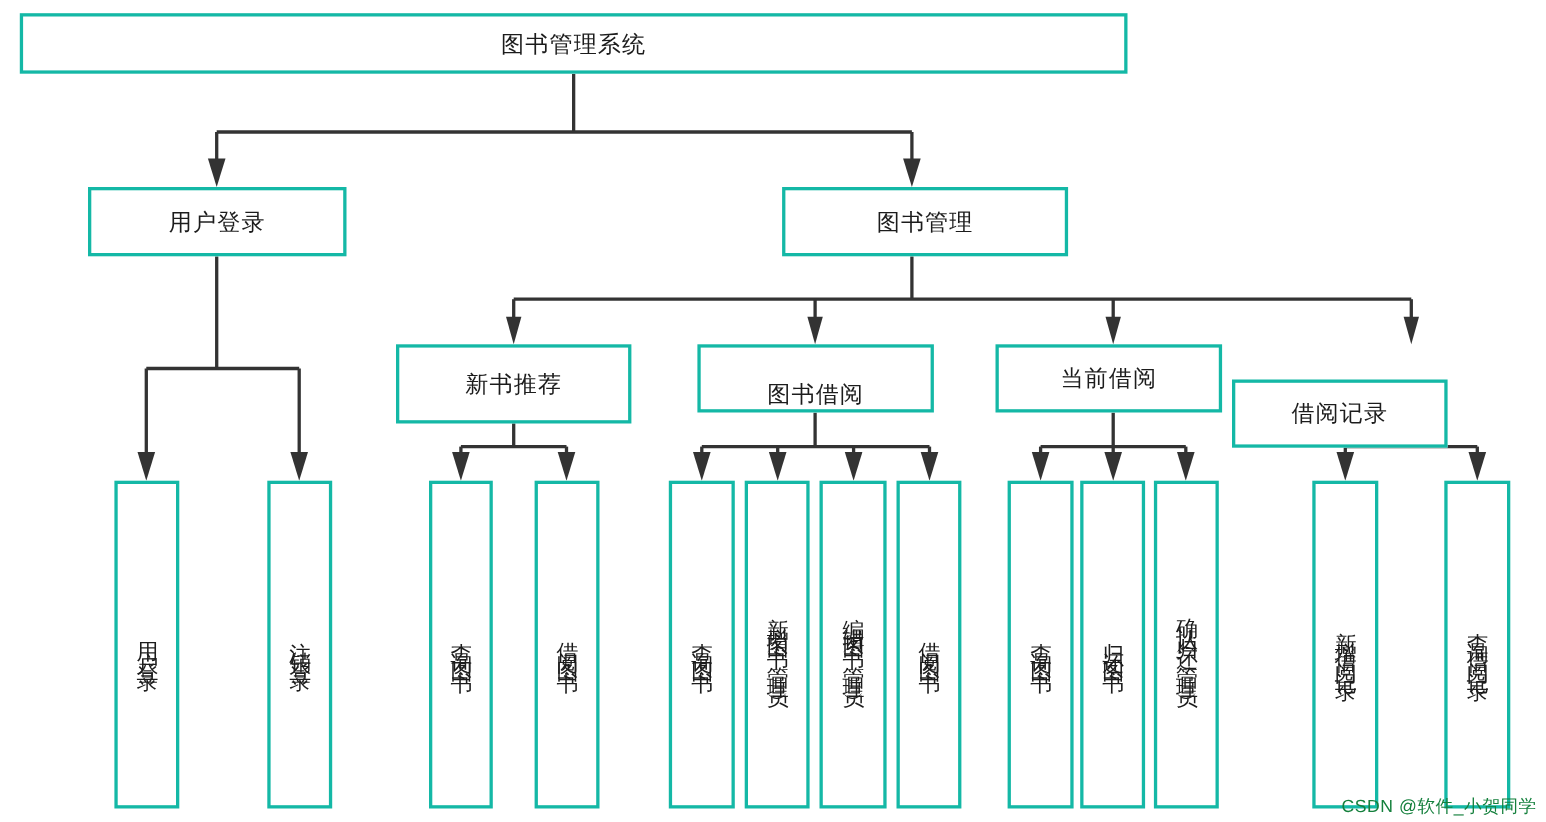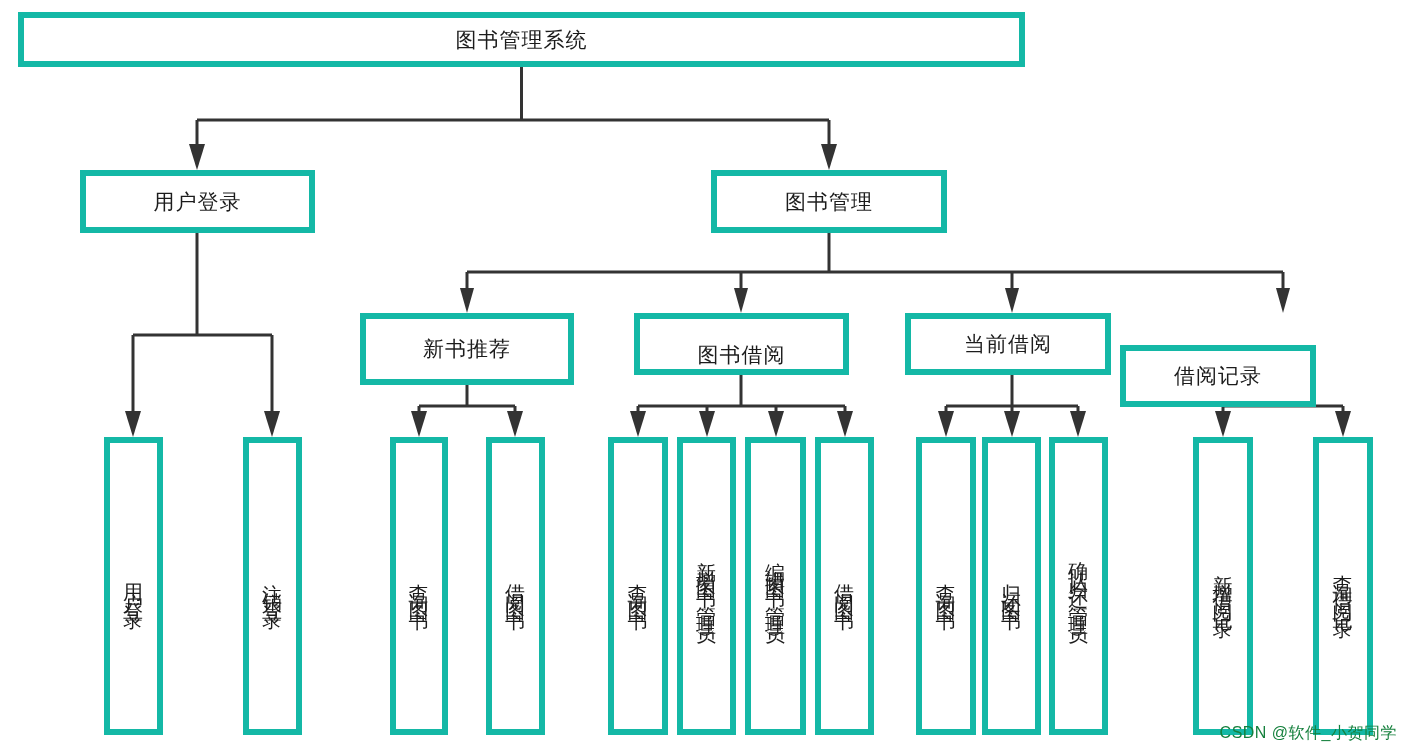--- a/index.html
+++ b/index.html
@@ -22,39 +22,39 @@
     fill: none;
   }
   svg.connectors path.ar {
     fill: #333333;
     stroke: none;
   }
   .box {
     position: absolute;
     box-sizing: border-box;
     background: #ffffff;
-    border: 6px solid #14b8a6;
+    border: 3px solid #14b8a6;
     display: flex;
     align-items: center;
     justify-content: center;
     color: #1c1c1c;
   }
   .h-box { font-size: 21px; letter-spacing: 1px; }
   .v-box .v-label {
     writing-mode: vertical-rl;
     text-orientation: upright;
     letter-spacing: 0.45em;
     font-size: 20px;
     line-height: 1.1;
     white-space: nowrap;
   }
   
   #node-root            { left: 18px;   top: 12px;  width: 1007px; height: 55px; }
   #node-user-login      { left: 80px;   top: 170px; width: 235px;  height: 63px; }
-  #node-book-mgmt       { left: 711px;  top: 170px; width: 236px;  height: 63px; }
+  #node-book-mgmt       { left: 711px;  top: 170px; width: 260px;  height: 63px; }
   #node-new-book        { left: 360px;  top: 313px; width: 214px;  height: 72px; }
   #node-book-borrow     { left: 634px;  top: 313px; width: 215px;  height: 62px; align-items: flex-end; }
   #node-current-borrow  { left: 905px;  top: 313px; width: 206px;  height: 62px; }
   #node-borrow-records  { left: 1120px; top: 313px; width: 196px;  height: 62px; margin-top: 32px; }
   .leaf { top: 437px; height: 298px; width: 59px; }
   #leaf-login       { left: 104px; }
   #leaf-logout      { left: 243px; }
   #leaf-nb-query    { left: 390px; width: 58px; }
   #leaf-nb-borrow   { left: 486px; }
   #leaf-bb-query    { left: 608px; width: 60px; }

